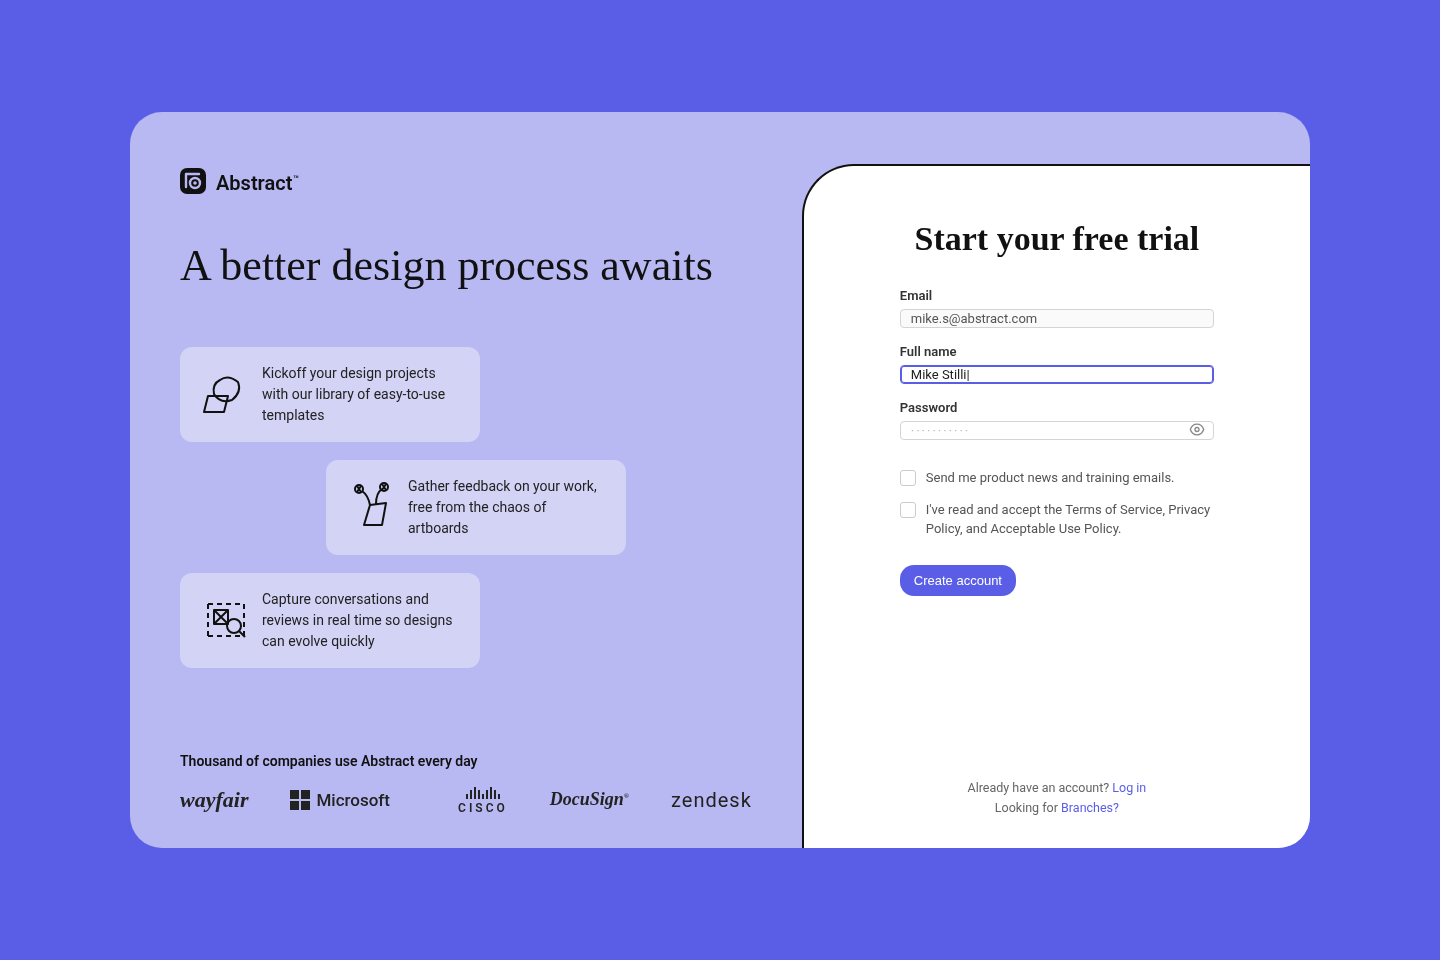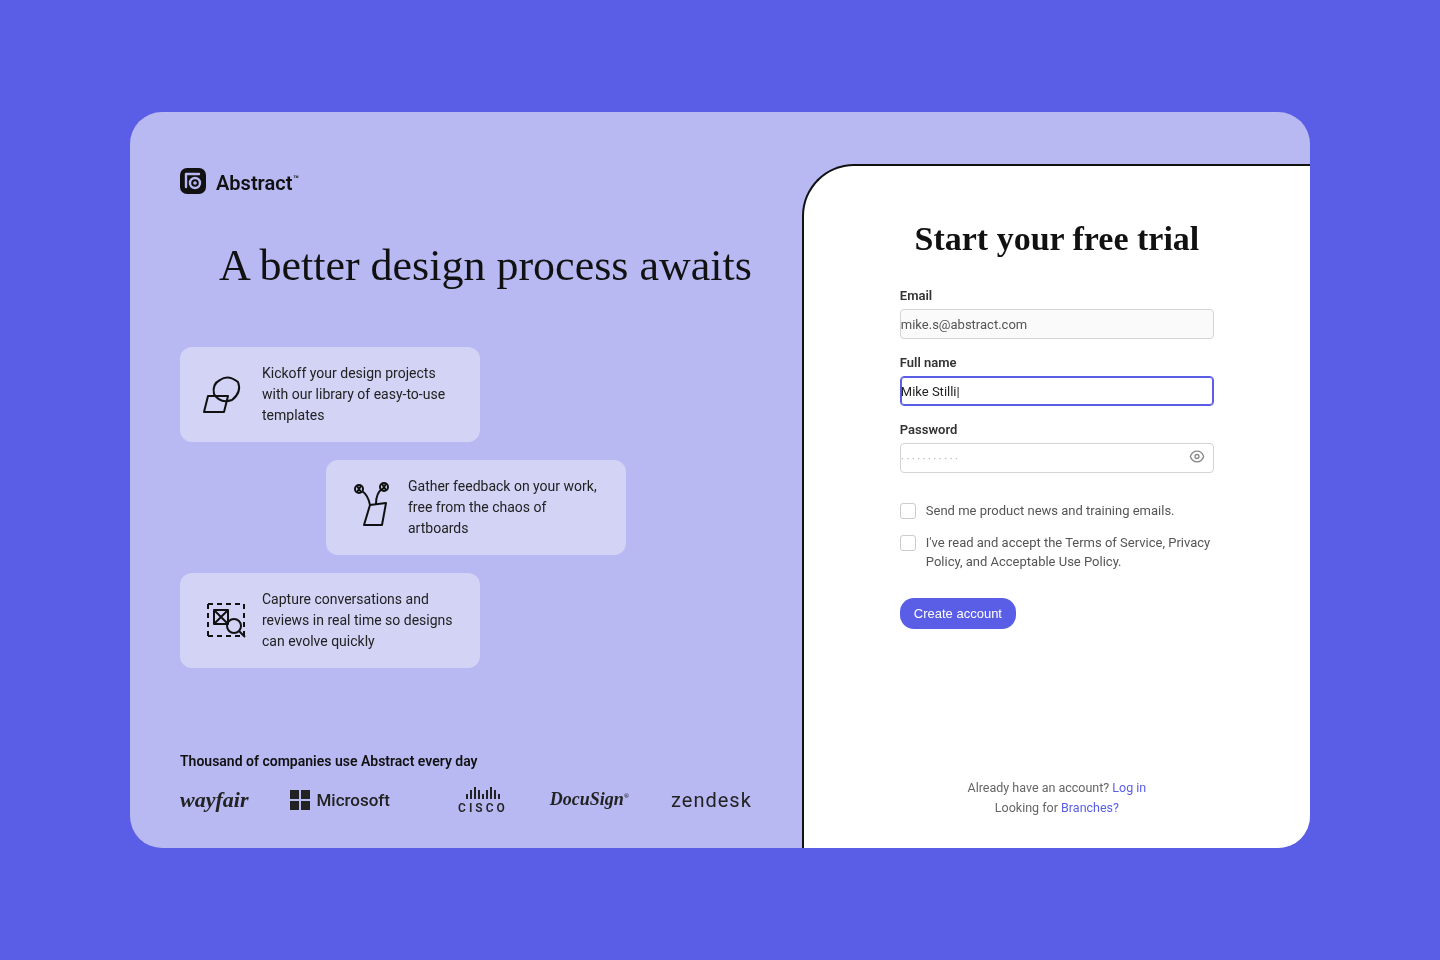--- a/index.html
+++ b/index.html
@@ -36,21 +36,21 @@
     font-weight: 600;
     color: #111;
   }
   .brand-name::after { content: "™"; font-size: 9px; vertical-align: super; margin-left: 1px; }
   .headline {
     font-family: Georgia, "Times New Roman", serif;
     font-size: 44px;
     line-height: 1.25;
     font-weight: 400;
     color: #111;
-    text-align: right;
+    text-align: left;
     margin-top: 40px;
   }
   .features {
     margin-top: 54px;
     display: flex;
     flex-direction: column;
     gap: 18px;
   }
   .feature {
     background: #d2d3f5;
@@ -126,24 +126,24 @@
   .field { margin-bottom: 16px; }
   .field label {
     display:block;
     font-size: 13px;
     font-weight: 600;
     color: #333;
     margin-bottom: 6px;
   }
   .input {
     width: 100%;
-    height: 30px;
+    height: 19px;
     border: 1px solid #d4d4d8;
     border-radius: 4px;
-    padding: 0 0;
+    padding: 0 10px;
     font-size: 13px;
     color: #555;
     background:#fff;
     display:flex;
     align-items:center;
     position:relative;
   }
   .input.email { background: #fafafa; }
   .input.focused { border-color:#5a5ee6; box-shadow: 0 0 0 1px #5a5ee6 inset; color:#222;}
   .input.password { letter-spacing: 2px; color:#bbb; font-size:13px;}

